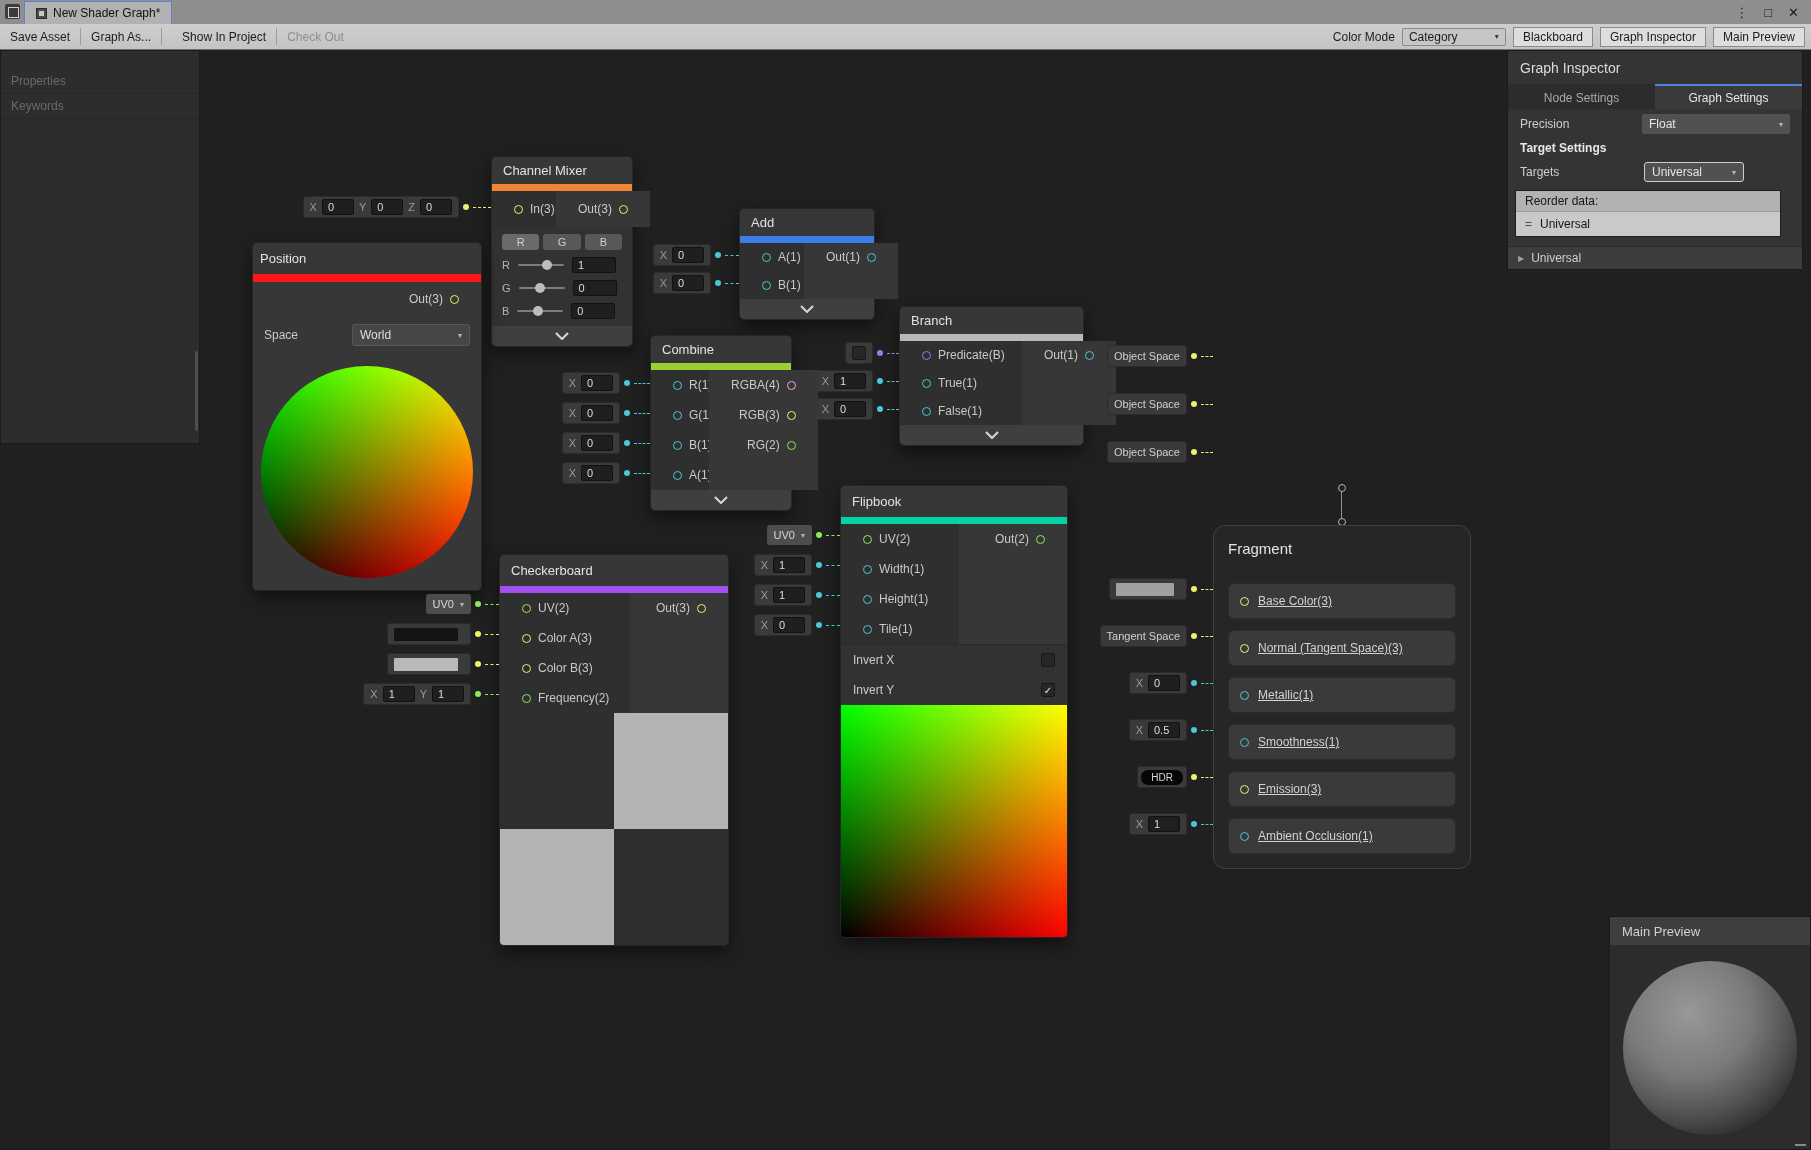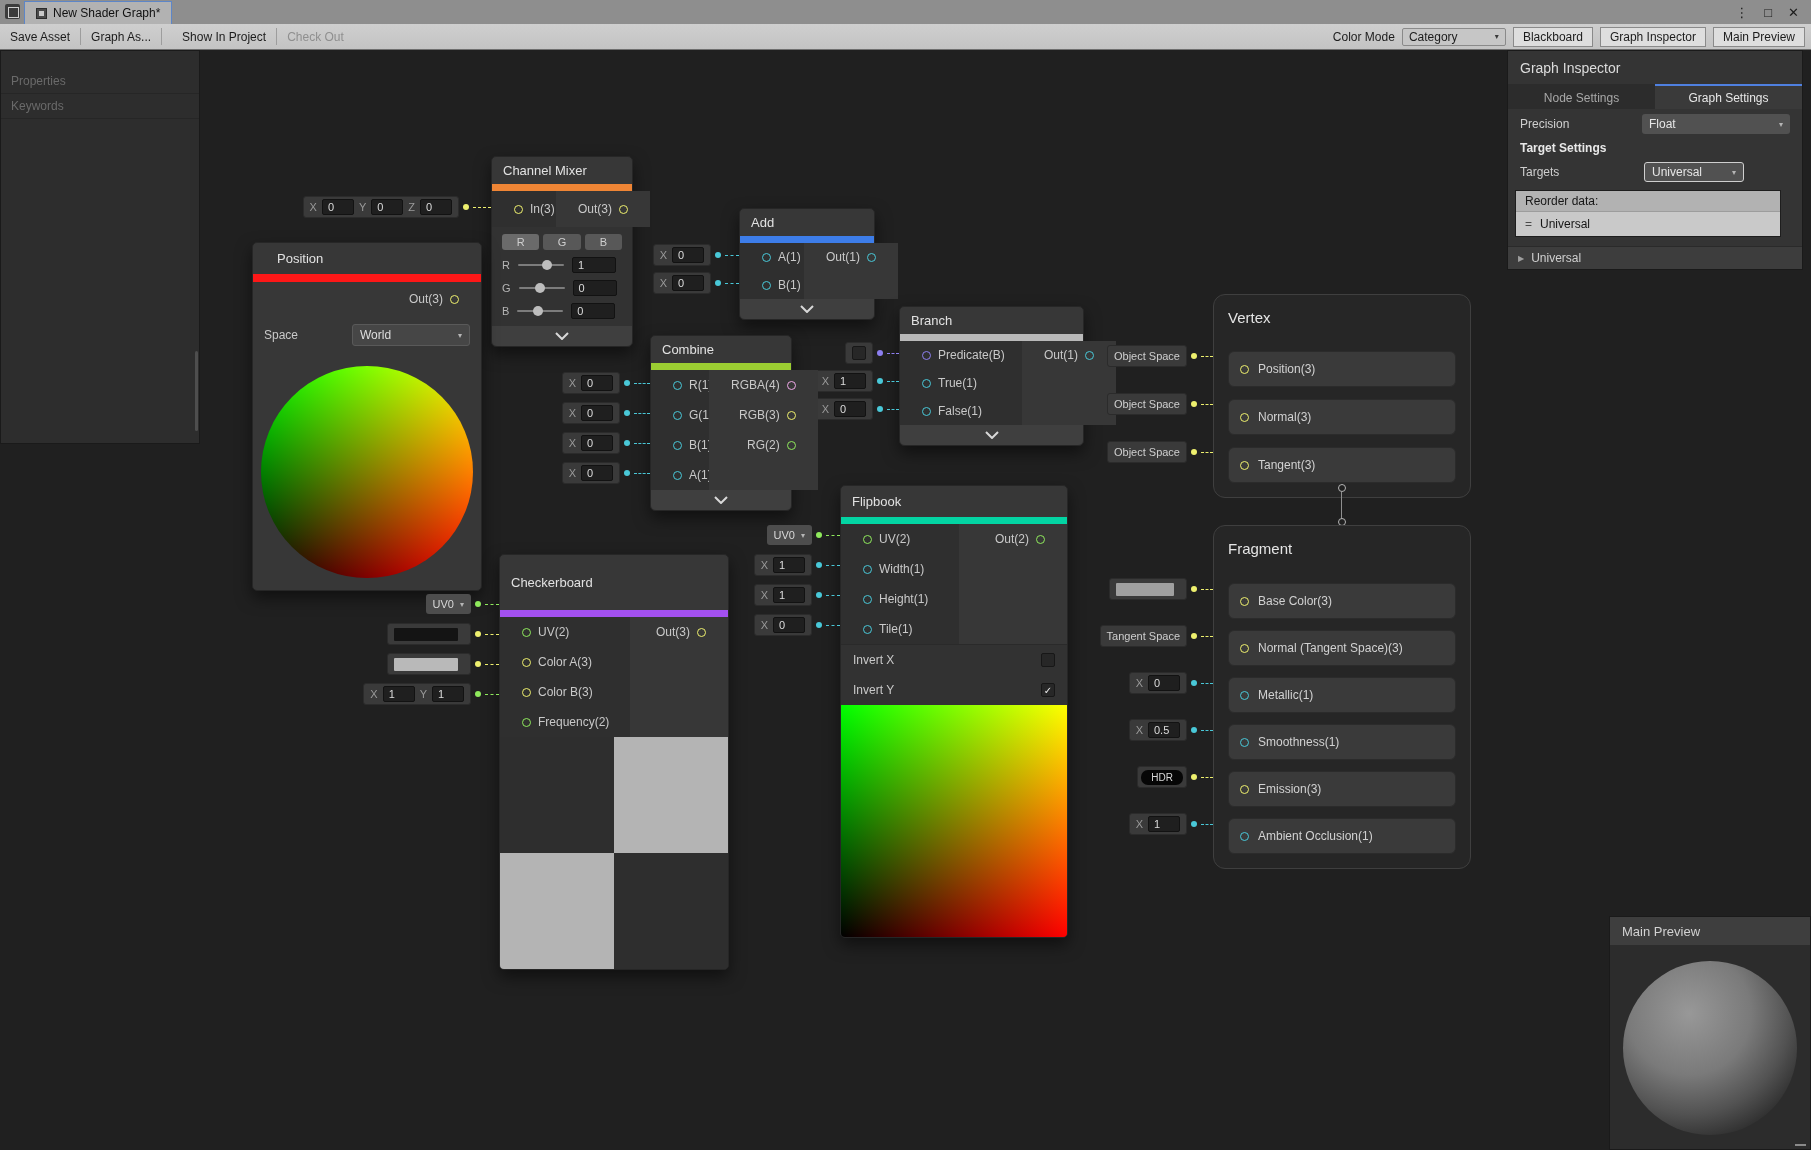--- a/index.html
+++ b/index.html
@@ -103,21 +103,21 @@
     background:linear-gradient(to right,#000,#f00),linear-gradient(to top,#000,#0f0); background-blend-mode:screen; }
 
   
   .checker { width:100%; height:232px; display:grid; grid-template-columns:1fr 1fr; grid-template-rows:1fr 1fr; border-radius:0 0 4px 4px; overflow:hidden; }
   .ck-d { background:#2e2e2e; } .ck-l { background:#b4b4b4; }
 
   
   .block { position:absolute; width:258px; background:#262626; border:1px solid #3f3f3f; border-radius:12px; padding:14px; }
   .btitle { font-size:15px; color:#e4e4e4; height:30px; }
   .brow { display:flex; align-items:center; gap:9px; width:228px; height:36px; background:#3a3a3a; border:1px solid #2b2b2b; border-radius:6px; padding:0 11px; font-size:12px; color:#d2d2d2; margin-top:12px; white-space:nowrap; }
-  .frag .brow { margin-top:11px; }
+  .frag .brow { margin-top:11px;text-decoration:underline; }
   .frag .btitle { height:32px; }
   .chain-line { position:absolute; left:1341px; top:492px; width:1px; height:27px; background:#8f8f8f; }
   .chain-dot { position:absolute; width:8px; height:8px; border:1.5px solid #b5b5b5; border-radius:50%; background:#202020; }
 
   
   .mp { left:1609px; top:916px; width:202px; height:234px; background:#2c2c2c; }
   .mp-head { height:28px; background:#3e3e3e; display:flex; align-items:center; padding:0 12px; font-size:13px; color:#d2d2d2; }
   .mp-body { height:206px; display:flex; align-items:center; justify-content:center; }
   .sphere { width:174px; height:174px; border-radius:50%;
     background:radial-gradient(circle at 38% 30%, #989898, #7a7a7a 38%, #525252 62%, #161616 92%); }
@@ -261,21 +261,21 @@
       <span class="wlabel">Y</span>
       <span class="winput">0</span>
       <span class="wlabel">Z</span>
       <span class="winput">0</span>
     </div>
     <span class="wdot k3"></span>
     <span class="wdash k3" style="width:18px"></span>
   </div>
 
   <div class="node" style="left:252px;top:242px;width:230px">
-    <div class="ntitle" style="padding:8px 24px">Position</div>
+    <div class="ntitle" style="padding:8px 7px">Position</div>
     <div class="nbar" style="height:8px;background:var(--accent-position)"></div>
     <div class="pcol-out" style="background:#373737">
       <div class="prow" style="height:34px">
           <span>Out(3)</span>
           <span class="pc k3"></span>
         </div>
     </div>
     <div class="space-row">
       <span>Space</span>
       <div class="dd-node">
@@ -529,21 +529,21 @@
   <div class="ext" style="right:971px;top:614px">
     <div class="wbox">
         <span class="wlabel">X</span>
         <span class="winput">0</span>
       </div>
     <span class="wdot k1"></span>
       <span class="wdash k1" style="width:14px"></span>
   </div>
 
   <div class="node" style="left:499px;top:554px;width:230px">
-    <div class="ntitle" style="padding:20px 11px">Checkerboard</div>
+    <div class="ntitle" style="padding:8px 11px">Checkerboard</div>
     <div class="nbar" style="background:var(--accent-checkerboard)"></div>
     <div class="pcols h30">
       <div class="pcol-in" style="width:130px">
         <div class="prow">
             <span class="pc k2"></span>
             <span>UV(2)</span>
           </div>
         <div class="prow">
             <span class="pc k3"></span>
             <span>Color A(3)</span>
@@ -597,35 +597,20 @@
     <div class="wbox">
       <span class="wlabel">X</span>
       <span class="winput">1</span>
       <span class="wlabel">Y</span>
       <span class="winput">1</span>
     </div>
     <span class="wdot k2"></span>
       <span class="wdash k2" style="width:14px"></span>
   </div>
 
-  <div class="block" style="left:1213px;top:294px">
-    <div class="btitle">Vertex</div>
-    <div class="brow">
-        <span class="pc k3"></span>
-        <span>Position(3)</span>
-      </div>
-    <div class="brow">
-        <span class="pc k3"></span>
-        <span>Normal(3)</span>
-      </div>
-    <div class="brow">
-        <span class="pc k3"></span>
-        <span>Tangent(3)</span>
-      </div>
-  </div>
   <div class="ext" style="right:598px;top:345px">
     <div class="wbox">
         <span class="wlabel" style="color:#cfcfcf">Object Space</span>
       </div>
     <span class="wdot k3"></span>
       <span class="wdash k3" style="width:12px"></span>
   </div>
   <div class="ext" style="right:598px;top:393px">
     <div class="wbox">
         <span class="wlabel" style="color:#cfcfcf">Object Space</span>

